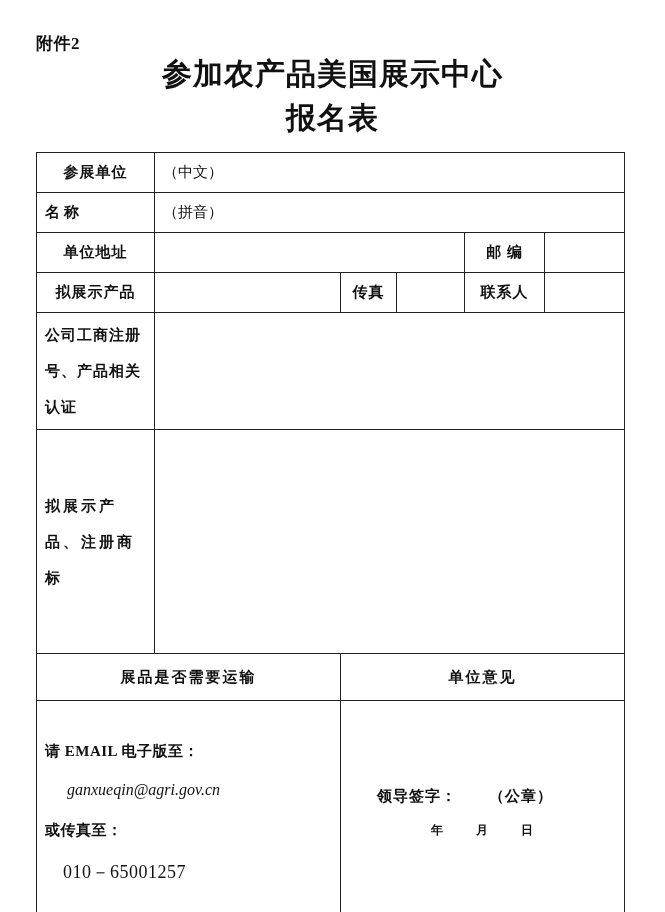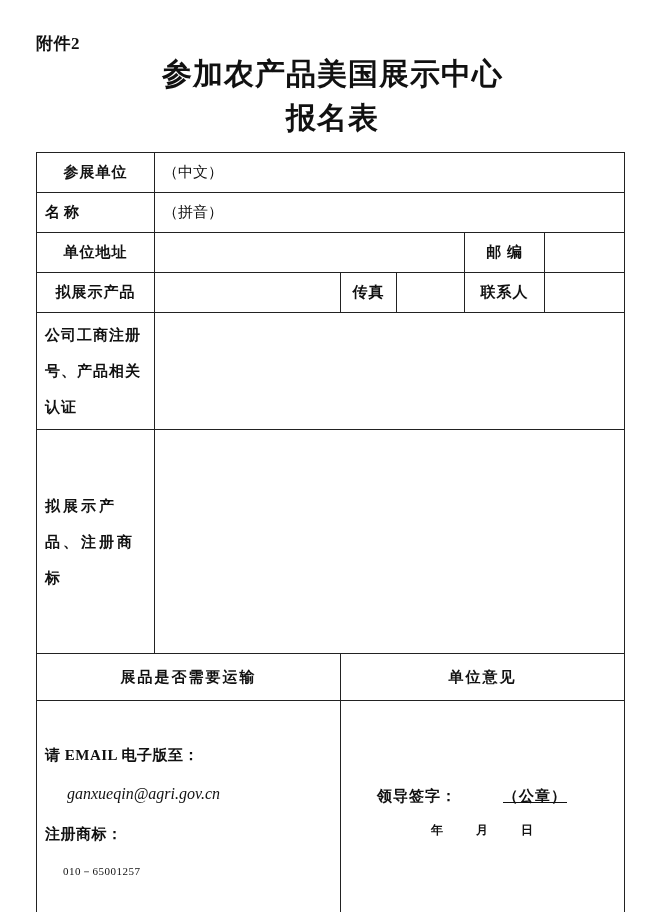--- a/index.html
+++ b/index.html
@@ -110,38 +110,37 @@
     margin: 0 0 20px 0;
     letter-spacing: 0.5px;
   }
   .note-email {
     font-size: 16px;
     font-style: italic;
     margin: 0 0 22px 22px;
     font-family: "Liberation Serif", serif;
   }
   .note-fax {
-    font-size: 11px;
+    font-size: 18px;
     margin: 0 0 0 18px;
     letter-spacing: 0.5px;
   }
   .sign-cell {
     vertical-align: bottom;
     padding: 0 10px 14px 10px;
   }
   .sign-row {
     font-size: 15px;
     font-weight: bold;
     margin-bottom: 16px;
     padding-left: 28px;
     letter-spacing: 1px;
   }
   .sign-seal {
-    margin-left: 46px;
-    text-decoration: underline;
+    margin-left: 32px;
   }
   .date-row {
     font-size: 12px;
     font-weight: bold;
     text-align: center;
     letter-spacing: 1px;
   }
   .date-row span { margin: 0 14px; }
 </style>
 </head>
@@ -198,21 +197,21 @@
         <td class="cell-val tall-2" colspan="6"></td>
       </tr>
       <tr>
         <td class="center-head" colspan="3">展品是否需要运输</td>
         <td class="center-head" colspan="4">单位意见</td>
       </tr>
       <tr>
         <td class="note-cell" colspan="3">
           <p class="note-line">请 EMAIL 电子版至：</p>
           <p class="note-email">ganxueqin@agri.gov.cn</p>
-          <p class="note-line">注册商标：</p>
+          <p class="note-line">或传真至：</p>
           <p class="note-fax">010－65001257</p>
         </td>
         <td class="sign-cell" colspan="4">
           <div class="sign-row">
             <span>领导签字：</span><span class="sign-seal">（公章）</span>
           </div>
           <div class="date-row">
             <span>年</span>
             <span>月</span>
             <span>日</span>

